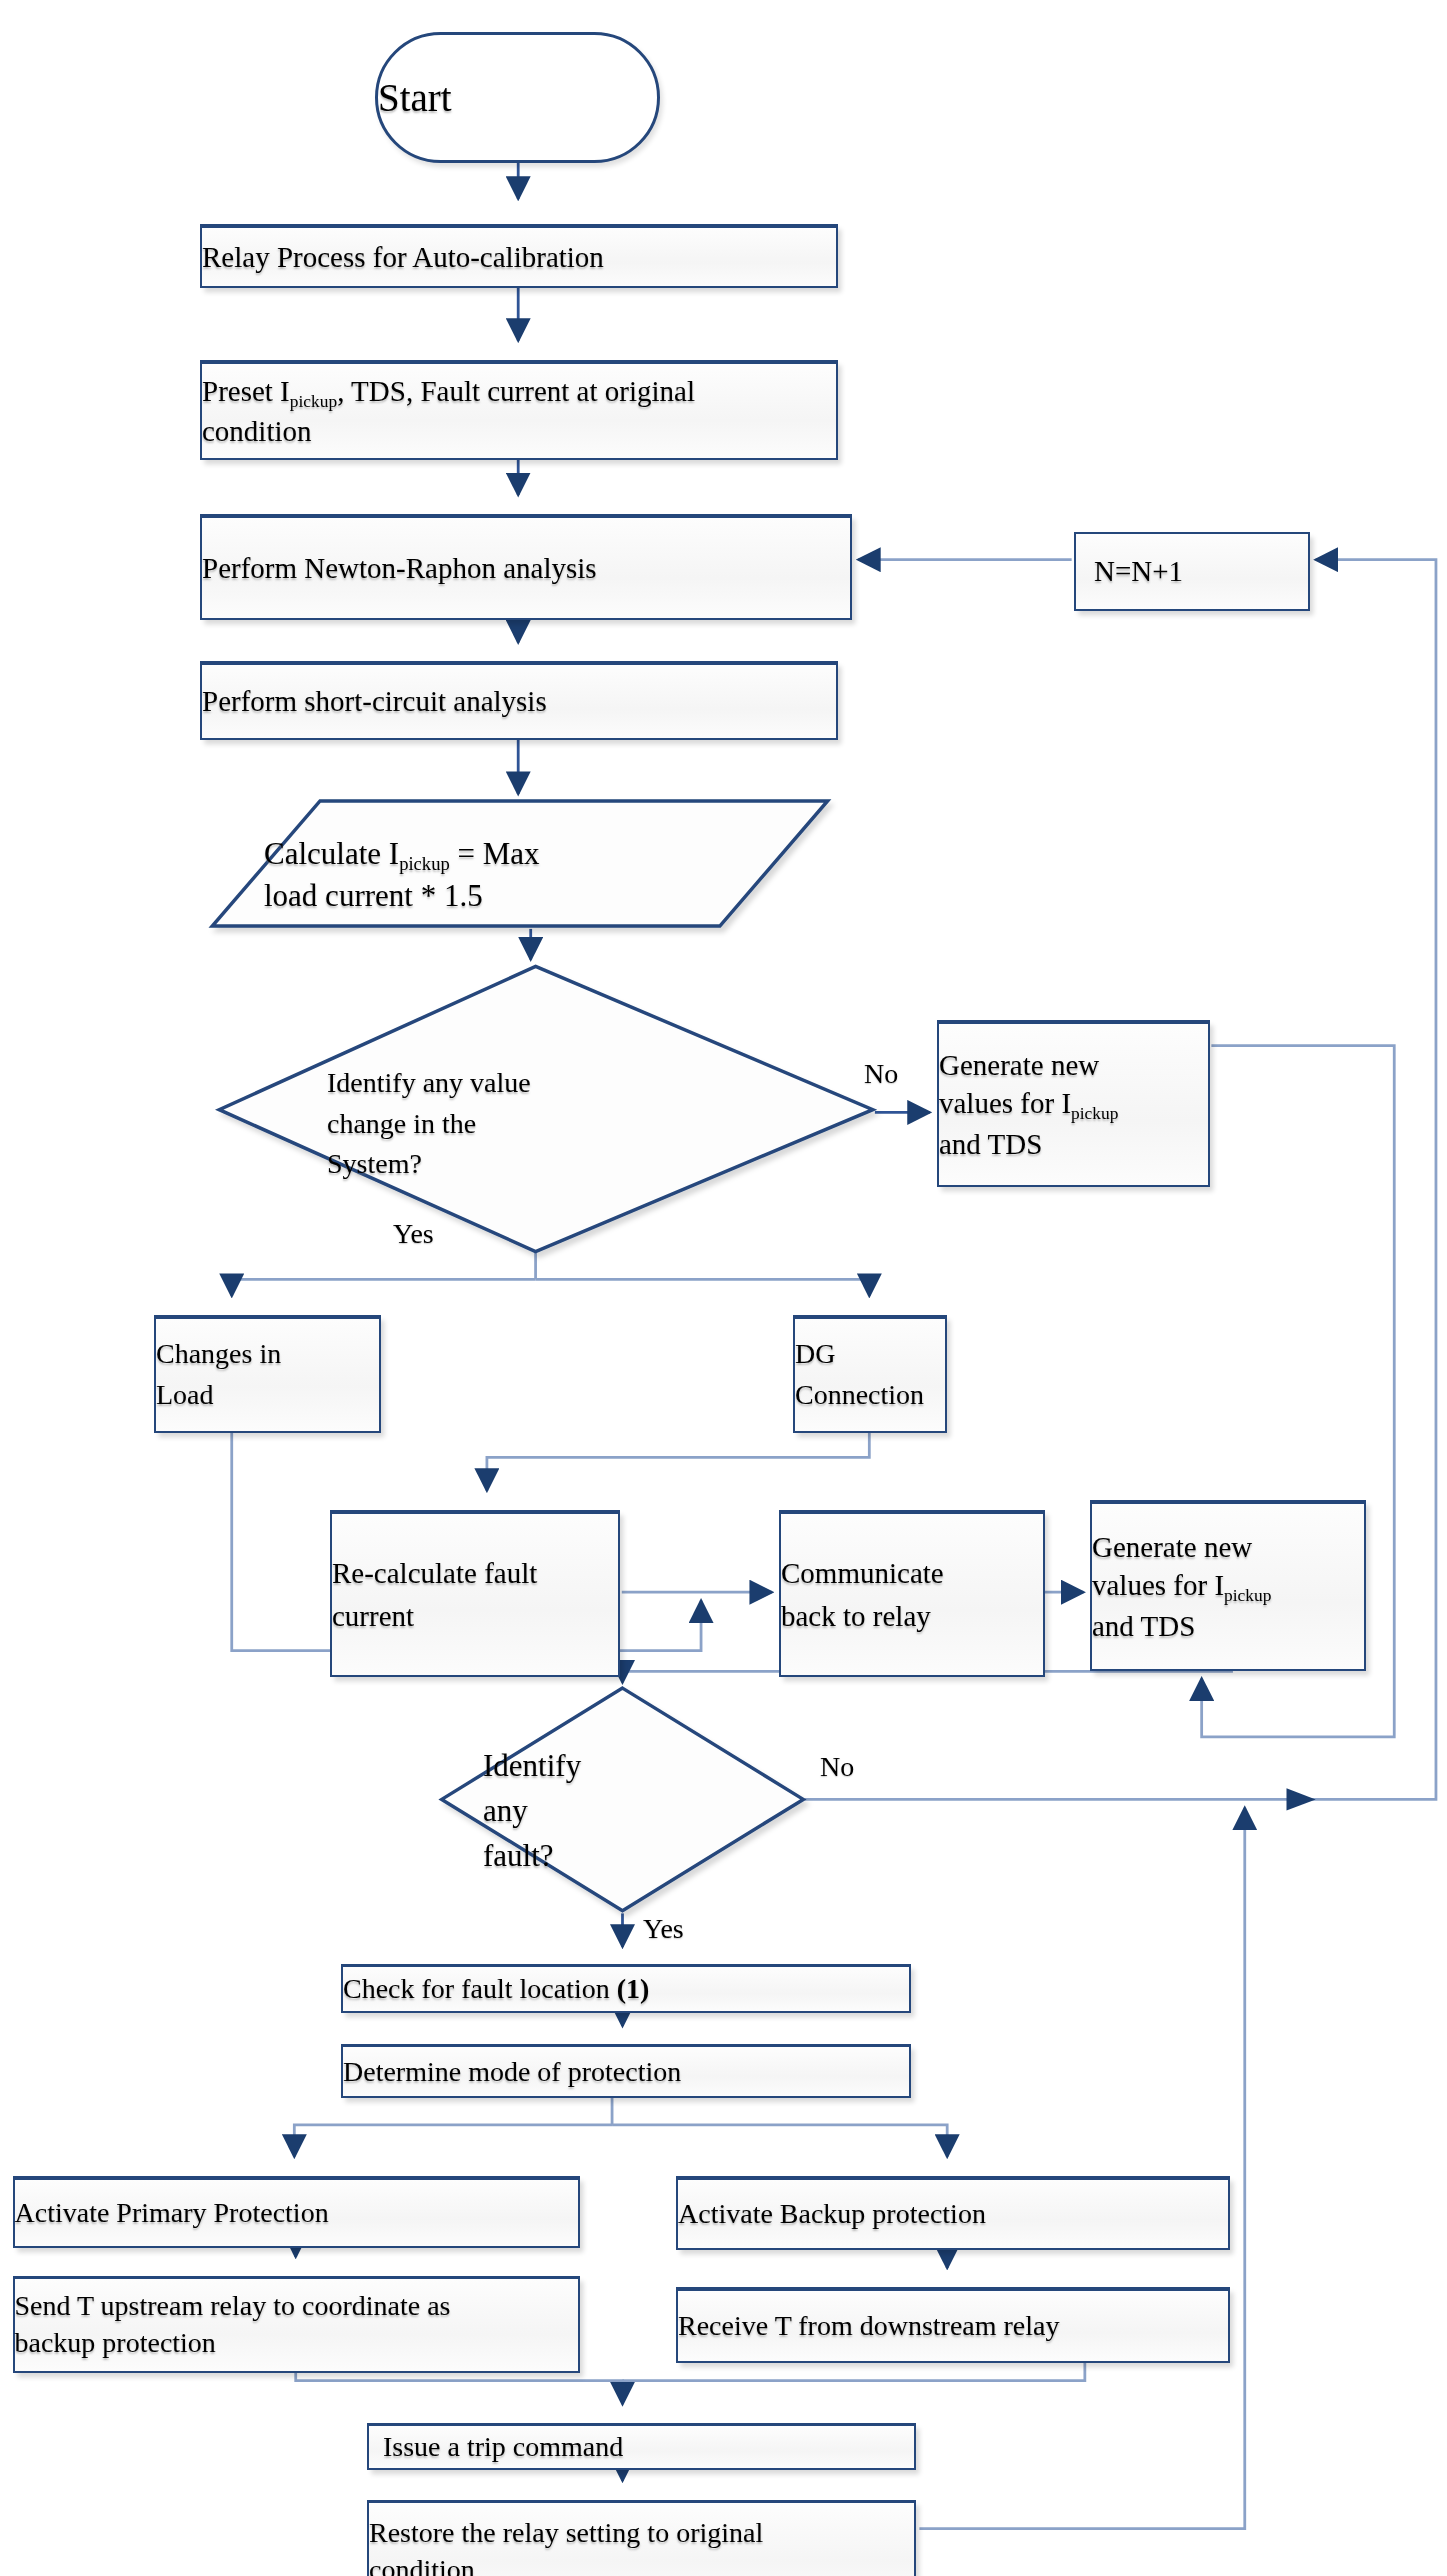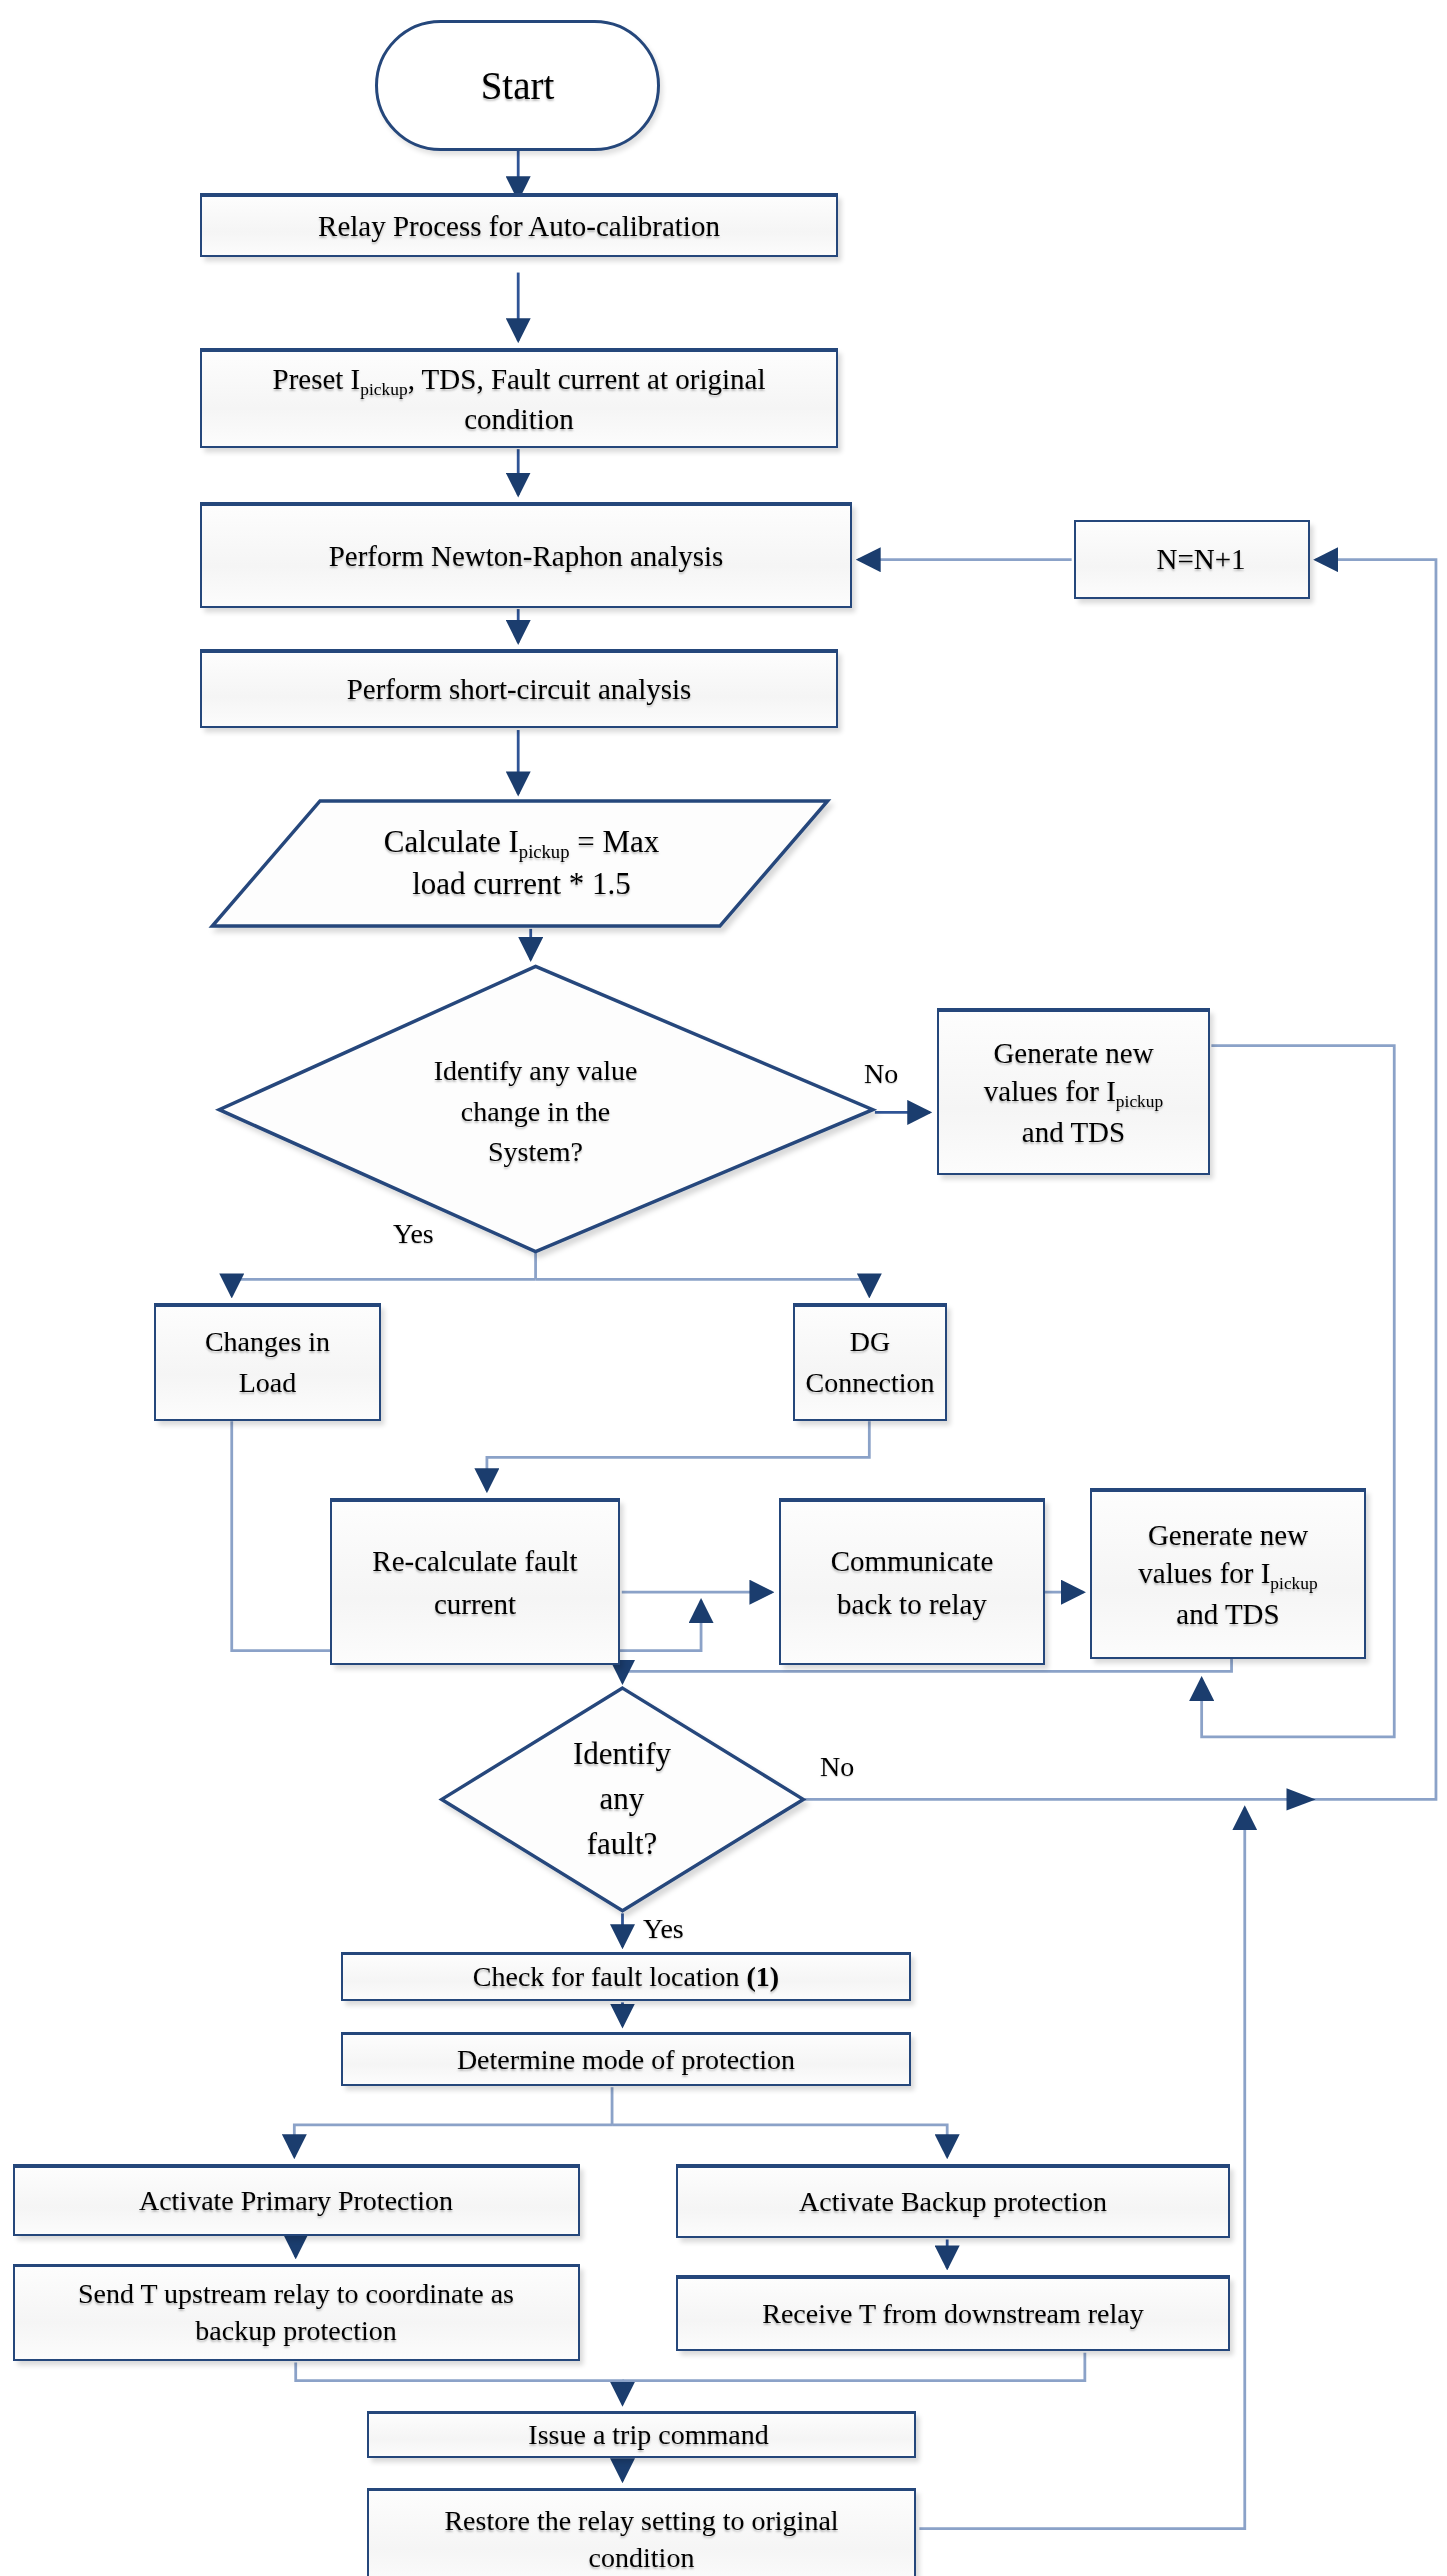--- a/index.html
+++ b/index.html
@@ -9,23 +9,24 @@
     background:#ffffff;
     font-family:"Liberation Serif","DejaVu Serif",serif;
     color:#000000;
     overflow:hidden;
   }
   #edges{position:absolute;left:0;top:0;width:1448px;height:2576px;z-index:1;}
   .edge{fill:none;stroke:#8ba2c8;stroke-width:4;}
   .edge-dark{fill:none;stroke:#2f5496;stroke-width:4;}
   .node{
     position:absolute;z-index:2;
-    display:flex;flex-direction:column;align-items:center;justify-content:center;
+    display:flex;flex-direction:column;align-items:flex-start;justify-content:center;
     text-align:center;
     text-shadow:0 2.1px 2.1px rgba(110,110,110,0.45);
+    margin-top:12px;
   }
   .rectnode{
     background:linear-gradient(180deg,#fdfdfd 0%,#f5f5f5 60%,#fcfcfc 100%);
     border:2.8px solid #25477b;
     border-top-width:4.9px;
     box-shadow:3.5px 4.9px 4.9px rgba(0,0,0,0.15);
     box-sizing:border-box;
   }
   .plain{background:transparent;border:none;box-shadow:none;}
   .stadium{
@@ -110,21 +111,21 @@
 
     <polygon points="460,1152 1190,1152 1035,1332 305,1332" fill="#fdfdfd" stroke="#25477b" stroke-width="5" filter="url(#soft)"></polygon>
     <polygon points="770,1390 1255,1596 770,1800 315,1596" fill="#fdfdfd" stroke="#25477b" stroke-width="5" filter="url(#soft)"></polygon>
     <polygon points="895,2428 1155,2588 895,2748 635,2588" fill="#fdfdfd" stroke="#25477b" stroke-width="5" filter="url(#soft)"></polygon>
   </svg>
 
   <div class="node stadium fs56" style="left:375px;top:19.5px;width:285px;height:131px;">
     <span>Start</span>
   </div>
 
-  <div class="node rectnode fs42" style="left:200px;top:193px;width:638px;height:64px;">
+  <div class="node rectnode fs42" style="left:200px;top:212px;width:638px;height:64px;">
     <span>Relay Process for Auto-calibration</span>
   </div>
 
   <div class="node rectnode fs42 lh13" style="left:200px;top:348px;width:638px;height:100px;">
     <div>
       <span>Preset I</span><span class="sub">pickup</span><span>, TDS, Fault current at original</span>
     </div>
     <div>condition</div>
   </div>
 

